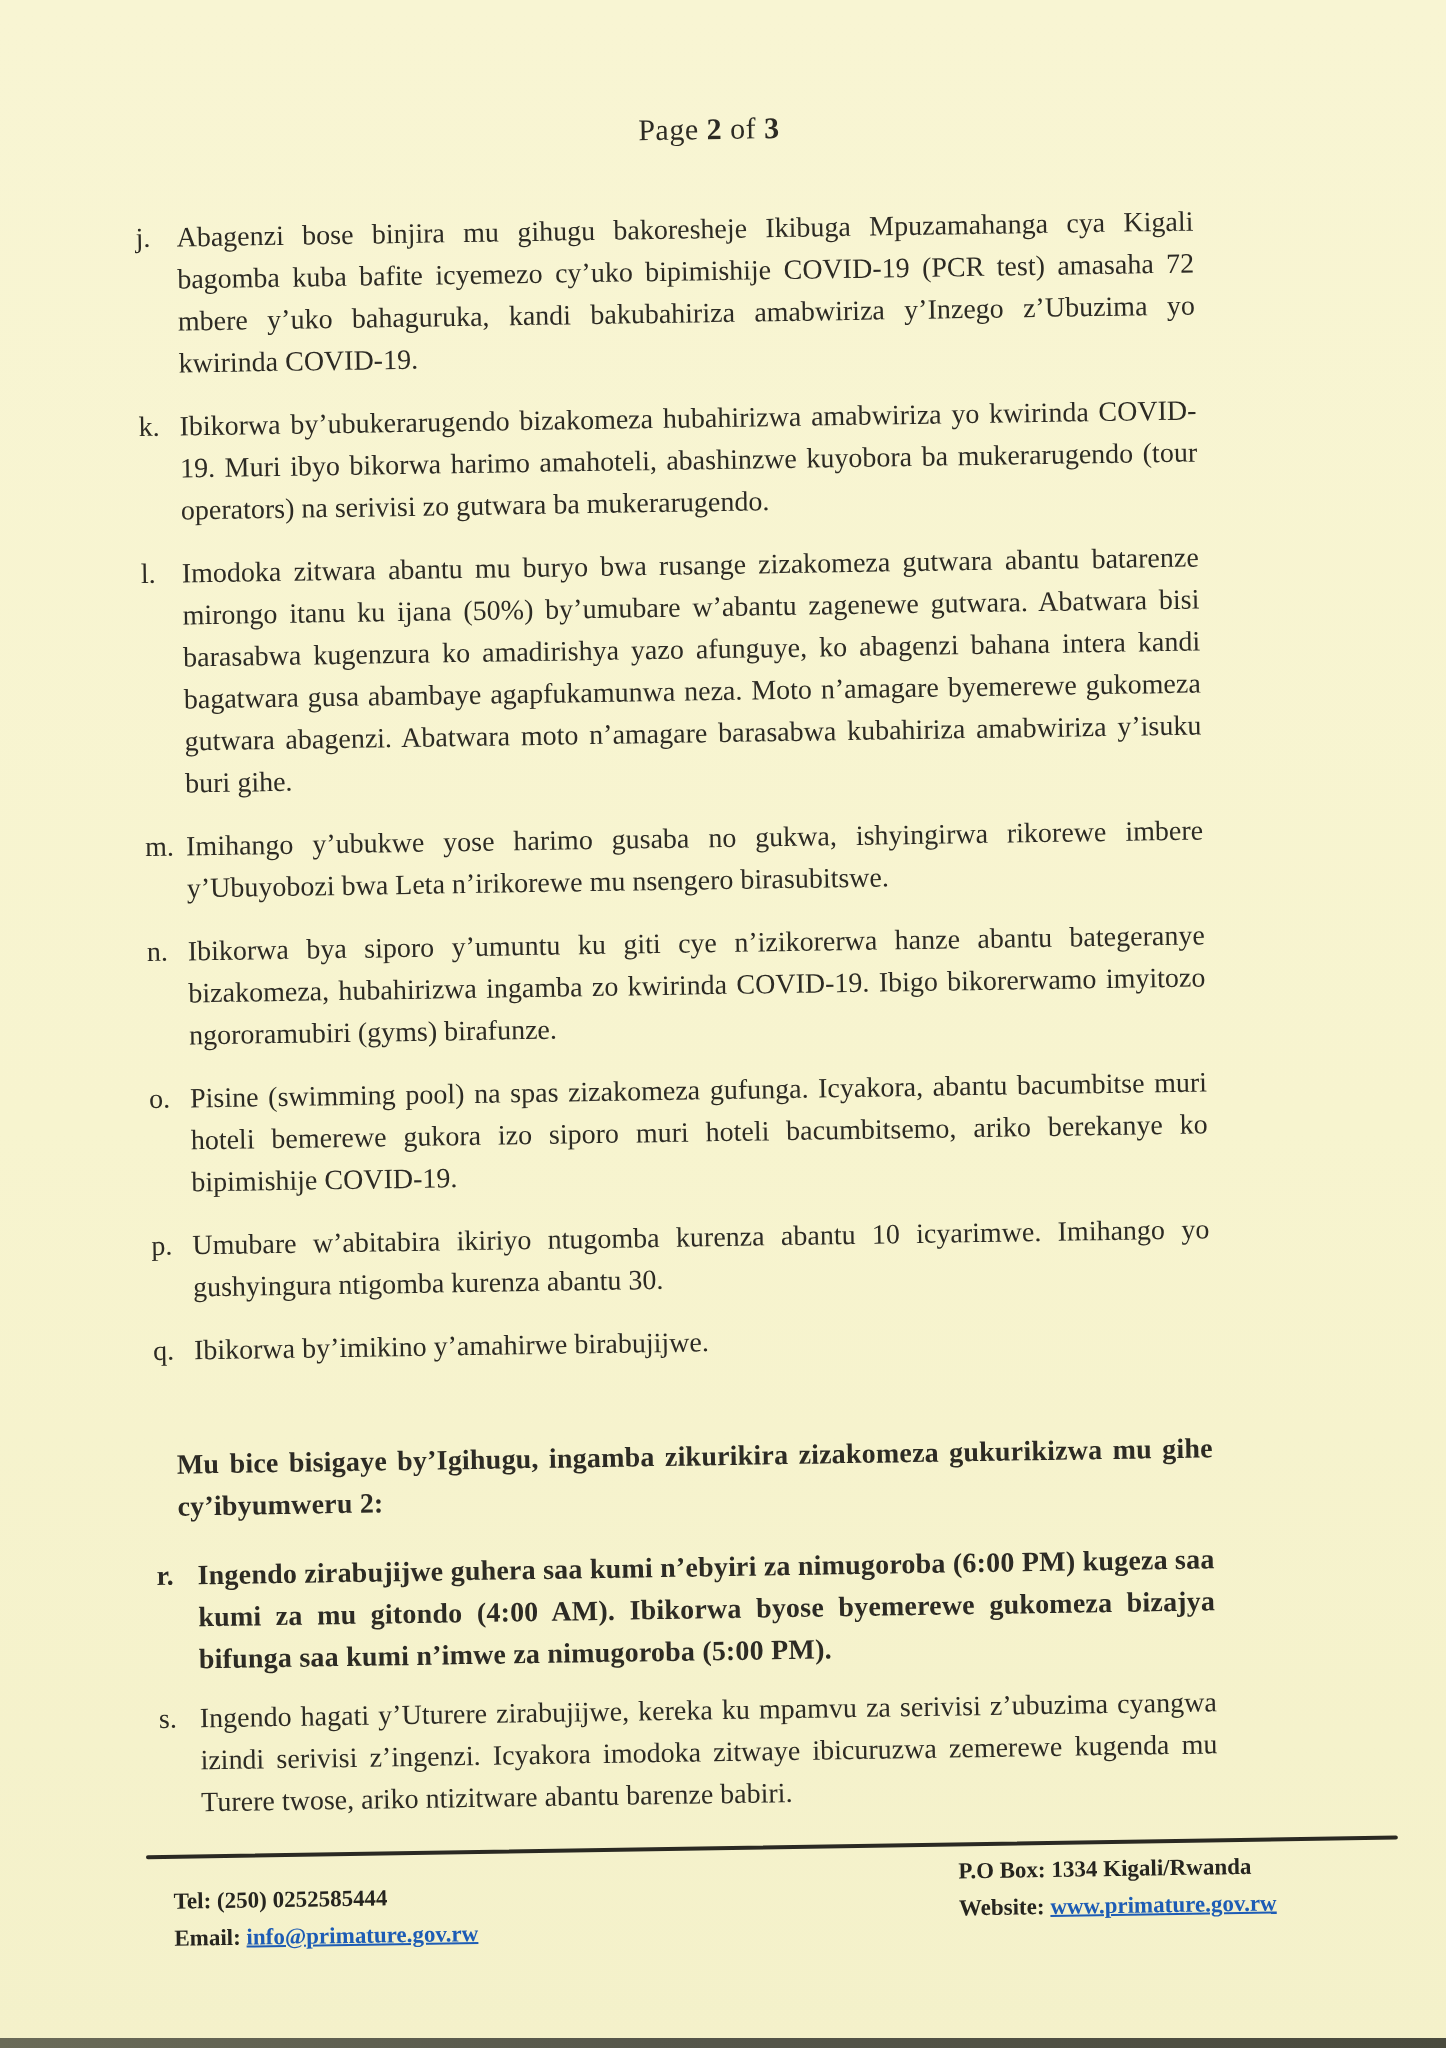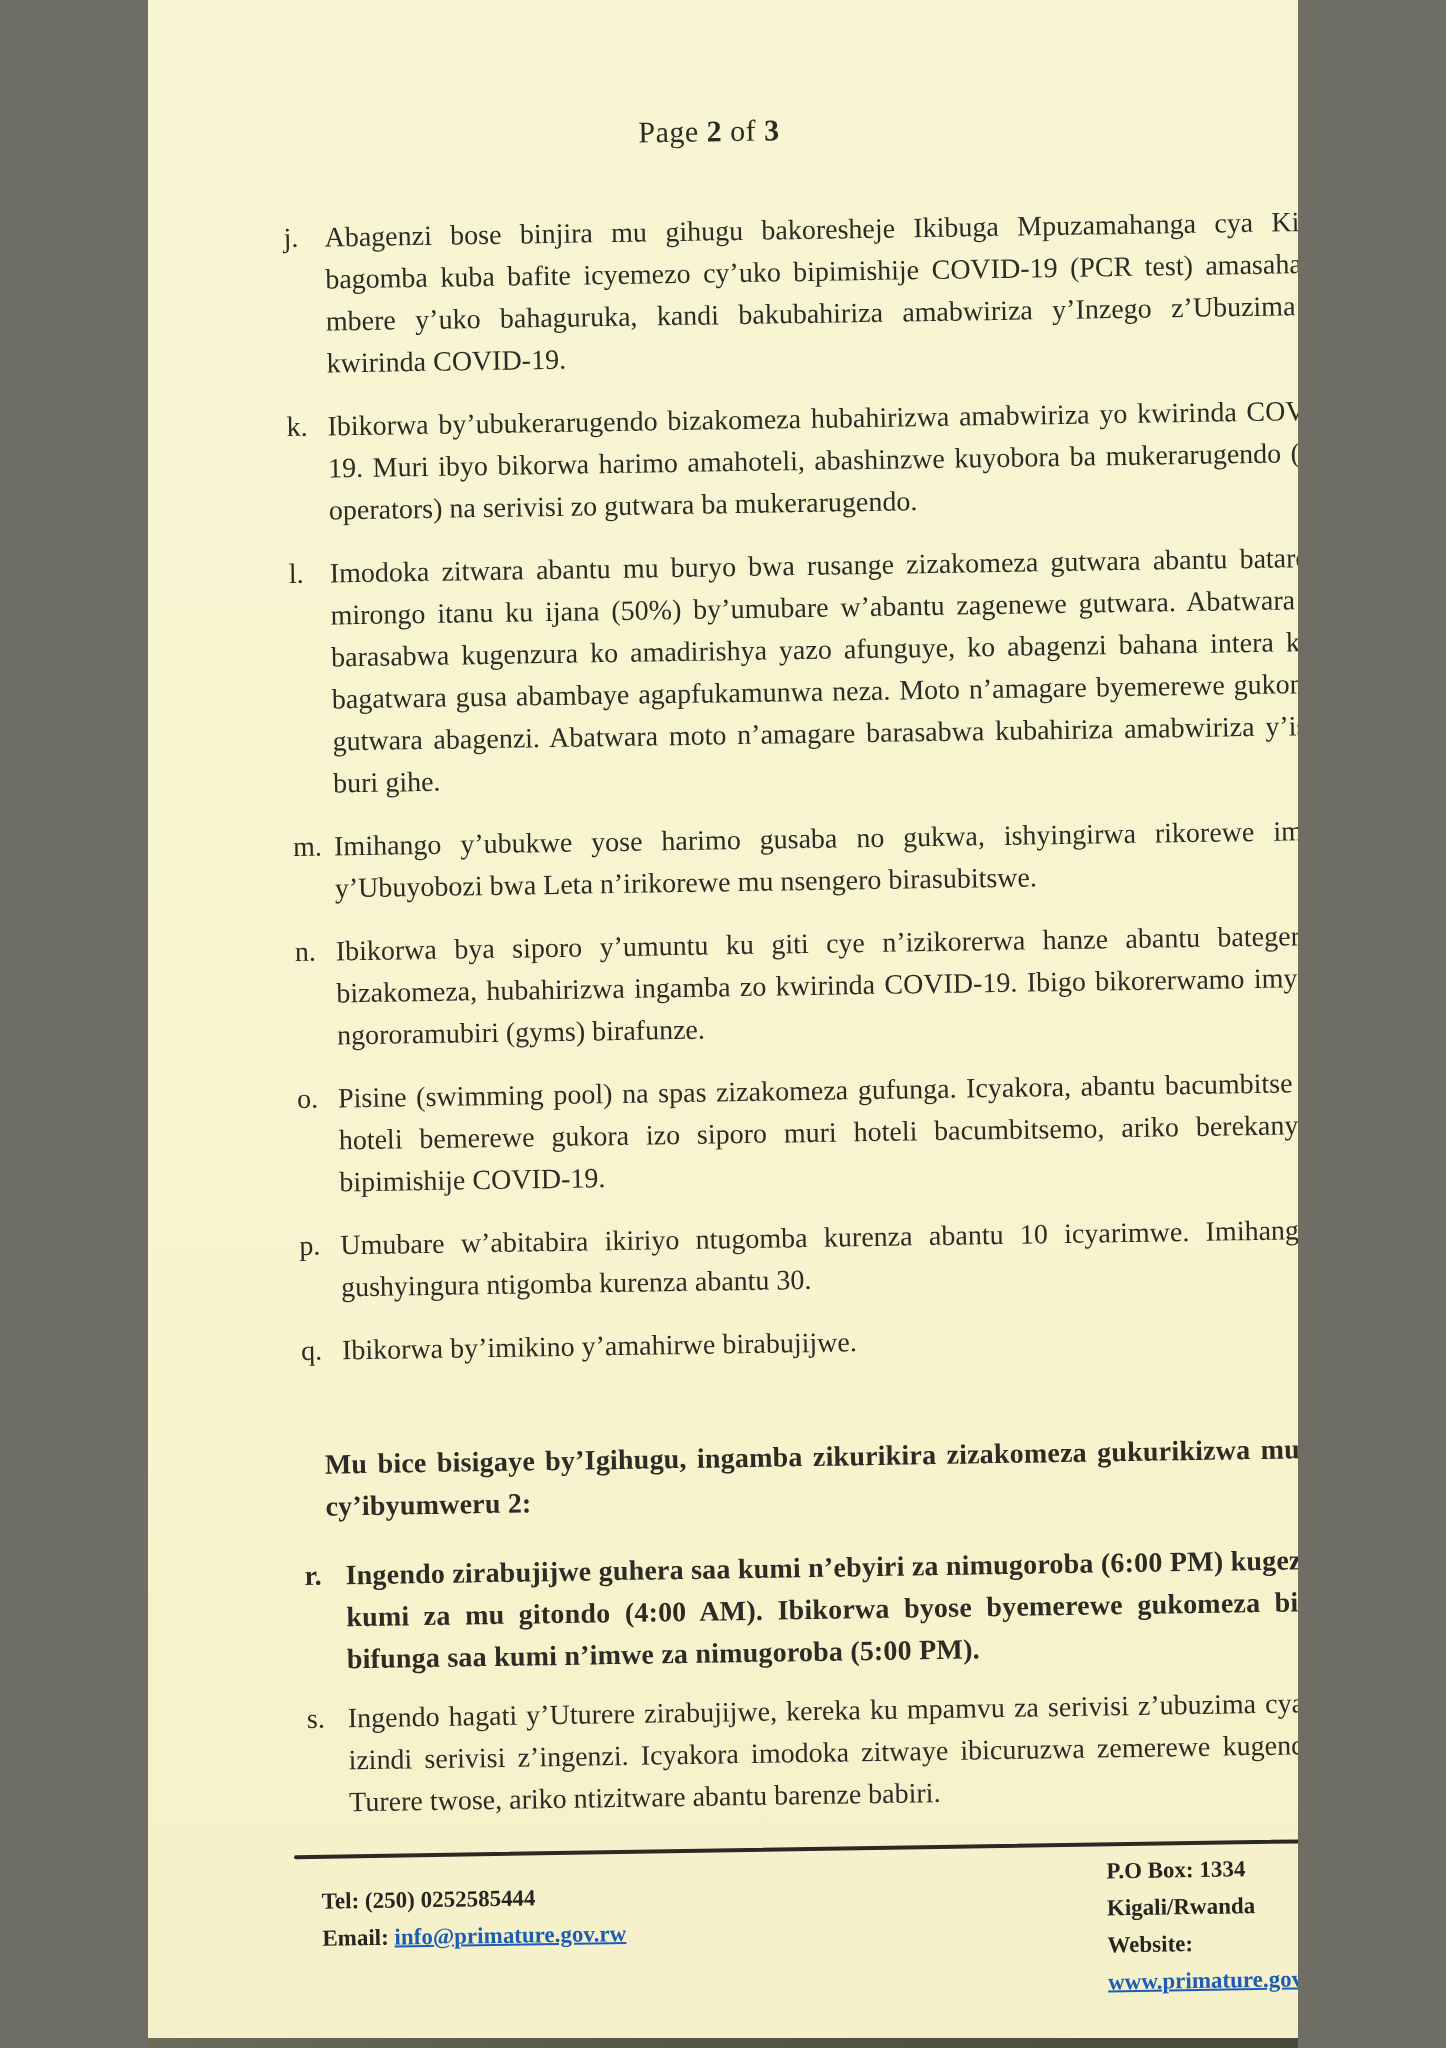--- a/index.html
+++ b/index.html
@@ -1,20 +1,20 @@
 <!DOCTYPE html>
 <html style="--paper: #f8f5d3; --ink: #2d2b24; --link-blue: #1d5cb5;"><head>
 <meta charset="utf-8">
 <style>
   html, body { margin: 0; padding: 0; }
   body { background: #6e6e64; font-family: "Liberation Serif", "DejaVu Serif", serif; }
 
   .page {
     position: relative;
-    width: 1150px;
+    width: 1446px;
     height: 2048px;
     margin: 0 auto;
     overflow: hidden;
     background: linear-gradient(180deg, var(--paper, #f8f5d3) 0%, #f7f4cf 55%, #f4f1ca 100%);
     color: var(--ink, #2d2b24);
   }
 
   
   .content {
     position: absolute;

